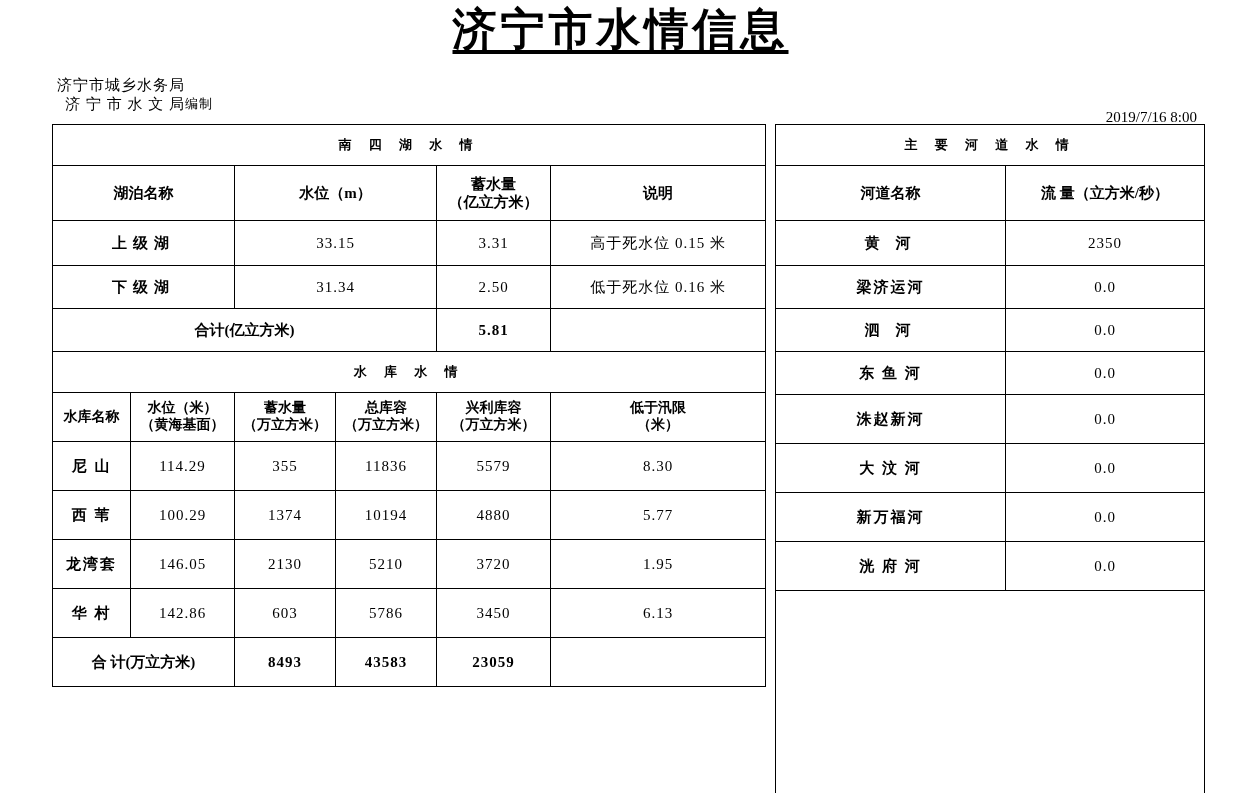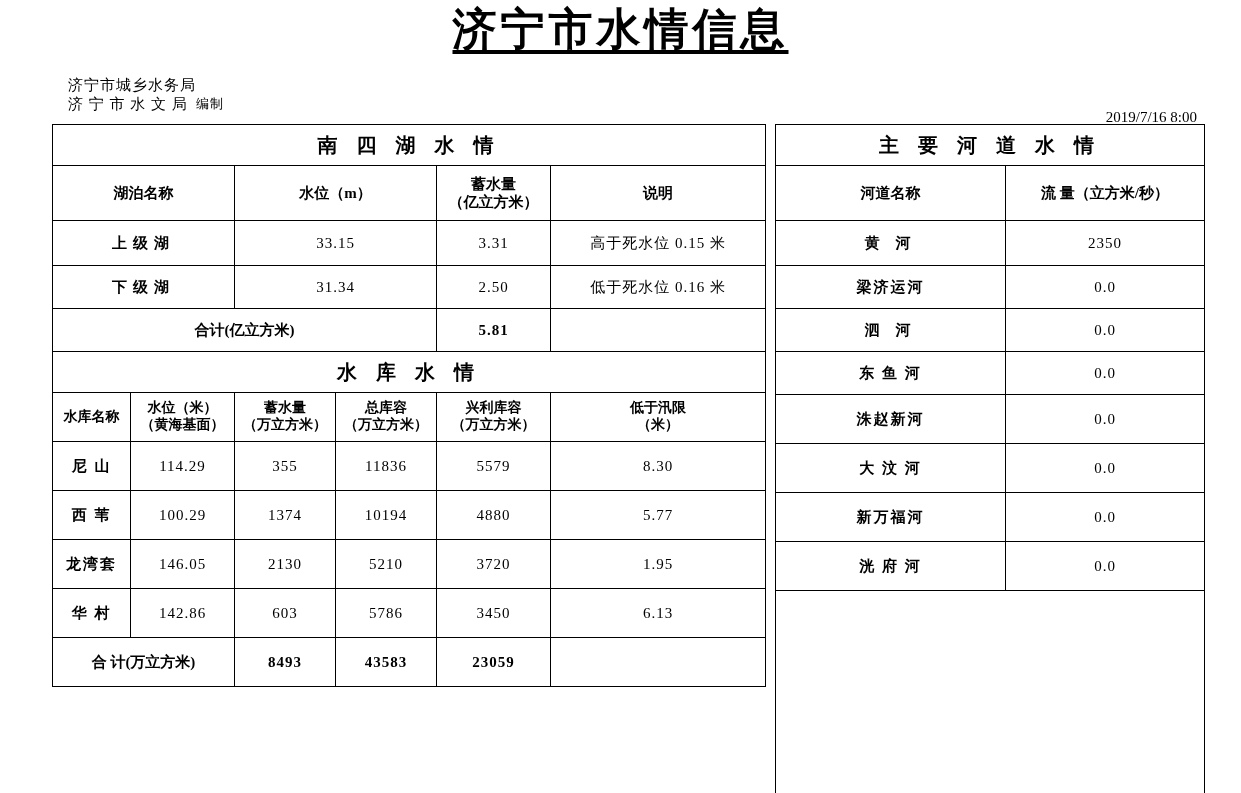--- a/index.html
+++ b/index.html
@@ -26,26 +26,27 @@
     font-size: 44px;
     font-weight: bold;
     letter-spacing: 4px;
     padding-top: 0;
     text-decoration: underline;
     text-underline-offset: 6px;
     font-family: "DejaVu Serif", serif;
   }
   .issuer {
     position: absolute;
-    left: 68px;
+    left: 57px;
     top: 76px;
     font-size: 15px;
     line-height: 19px;
     letter-spacing: 1px;
     white-space: nowrap;
+    text-align: right;
   }
   .issuer .lines {
     display: inline-block;
     vertical-align: middle;
   }
   .issuer .suffix {
     display: inline-block;
     vertical-align: bottom;
     font-size: 13px;
     padding-bottom: 1px;
@@ -79,21 +80,21 @@
     line-height: 1.25;
   }
   .left-table {
     width: 713px;
   }
   .right-table {
     width: 429px;
     margin-left: 9px;
   }
   .bandhead {
-    font-size: 20px;
+    font-size: 13px;
     font-weight: bold;
     letter-spacing: 7px;
     height: 36px;
   }
   .colhead {
     font-weight: bold;
     font-size: 15px;
     height: 50px;
   }
   .colhead.two {

